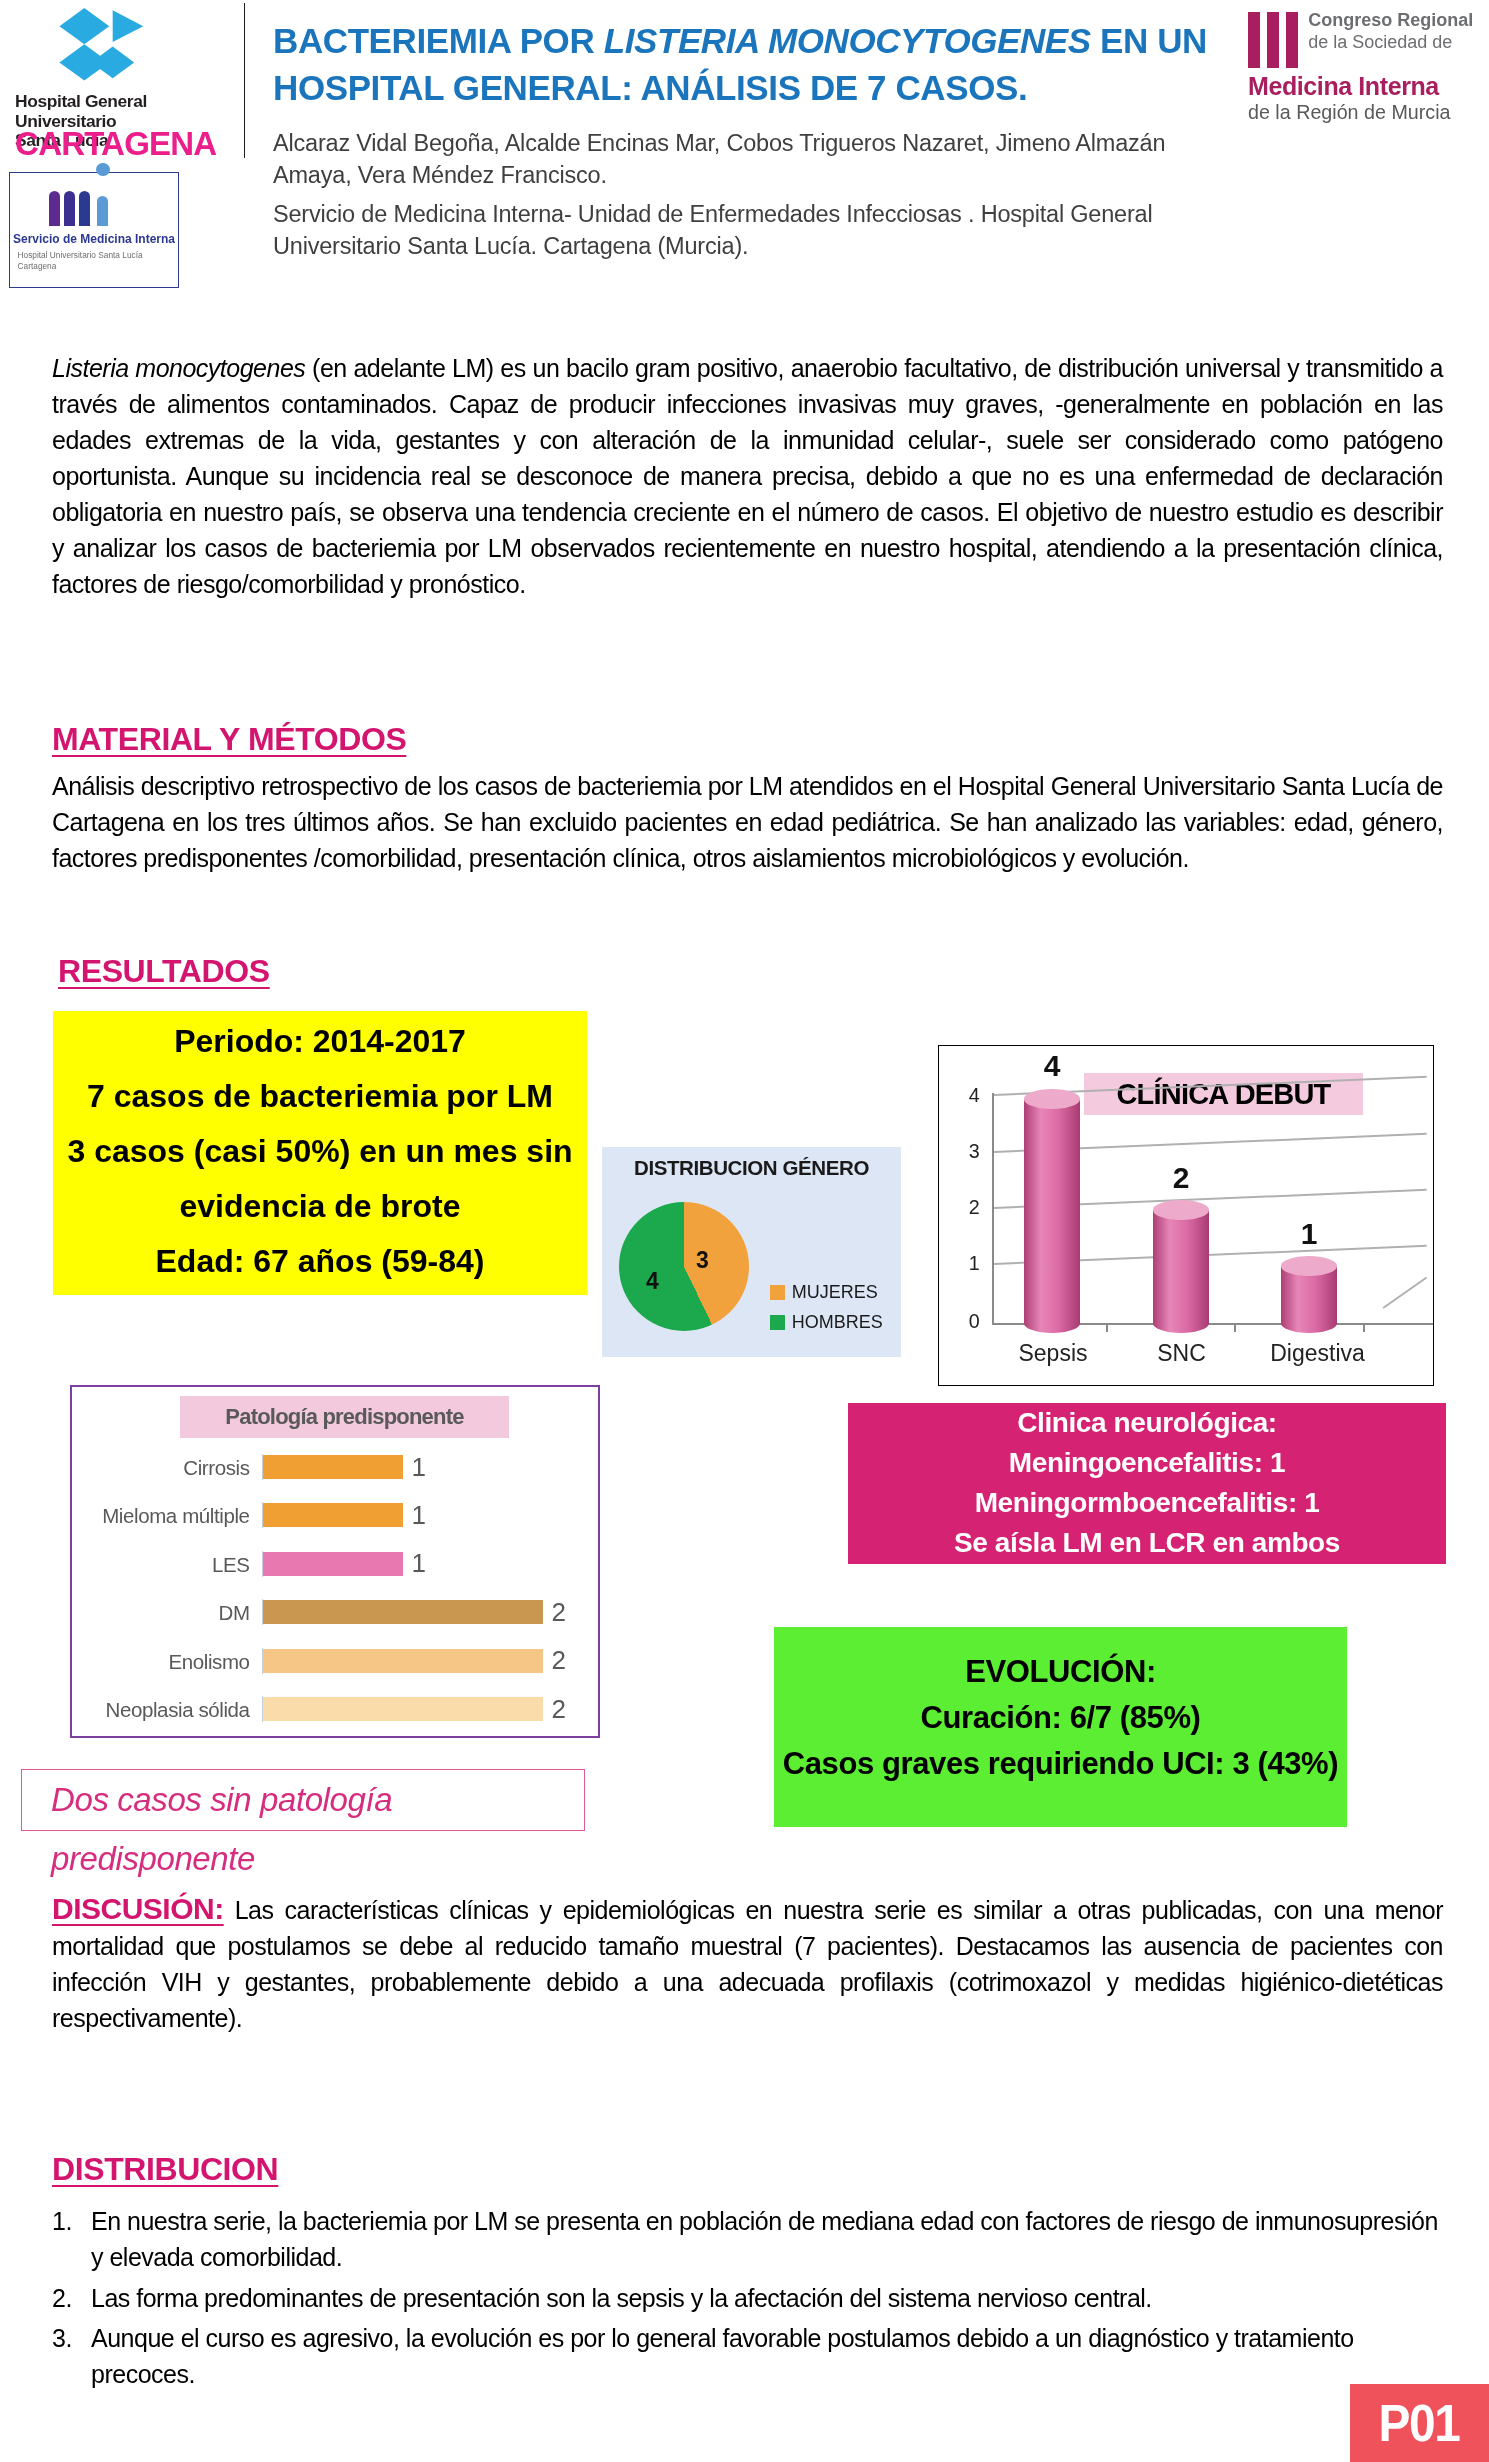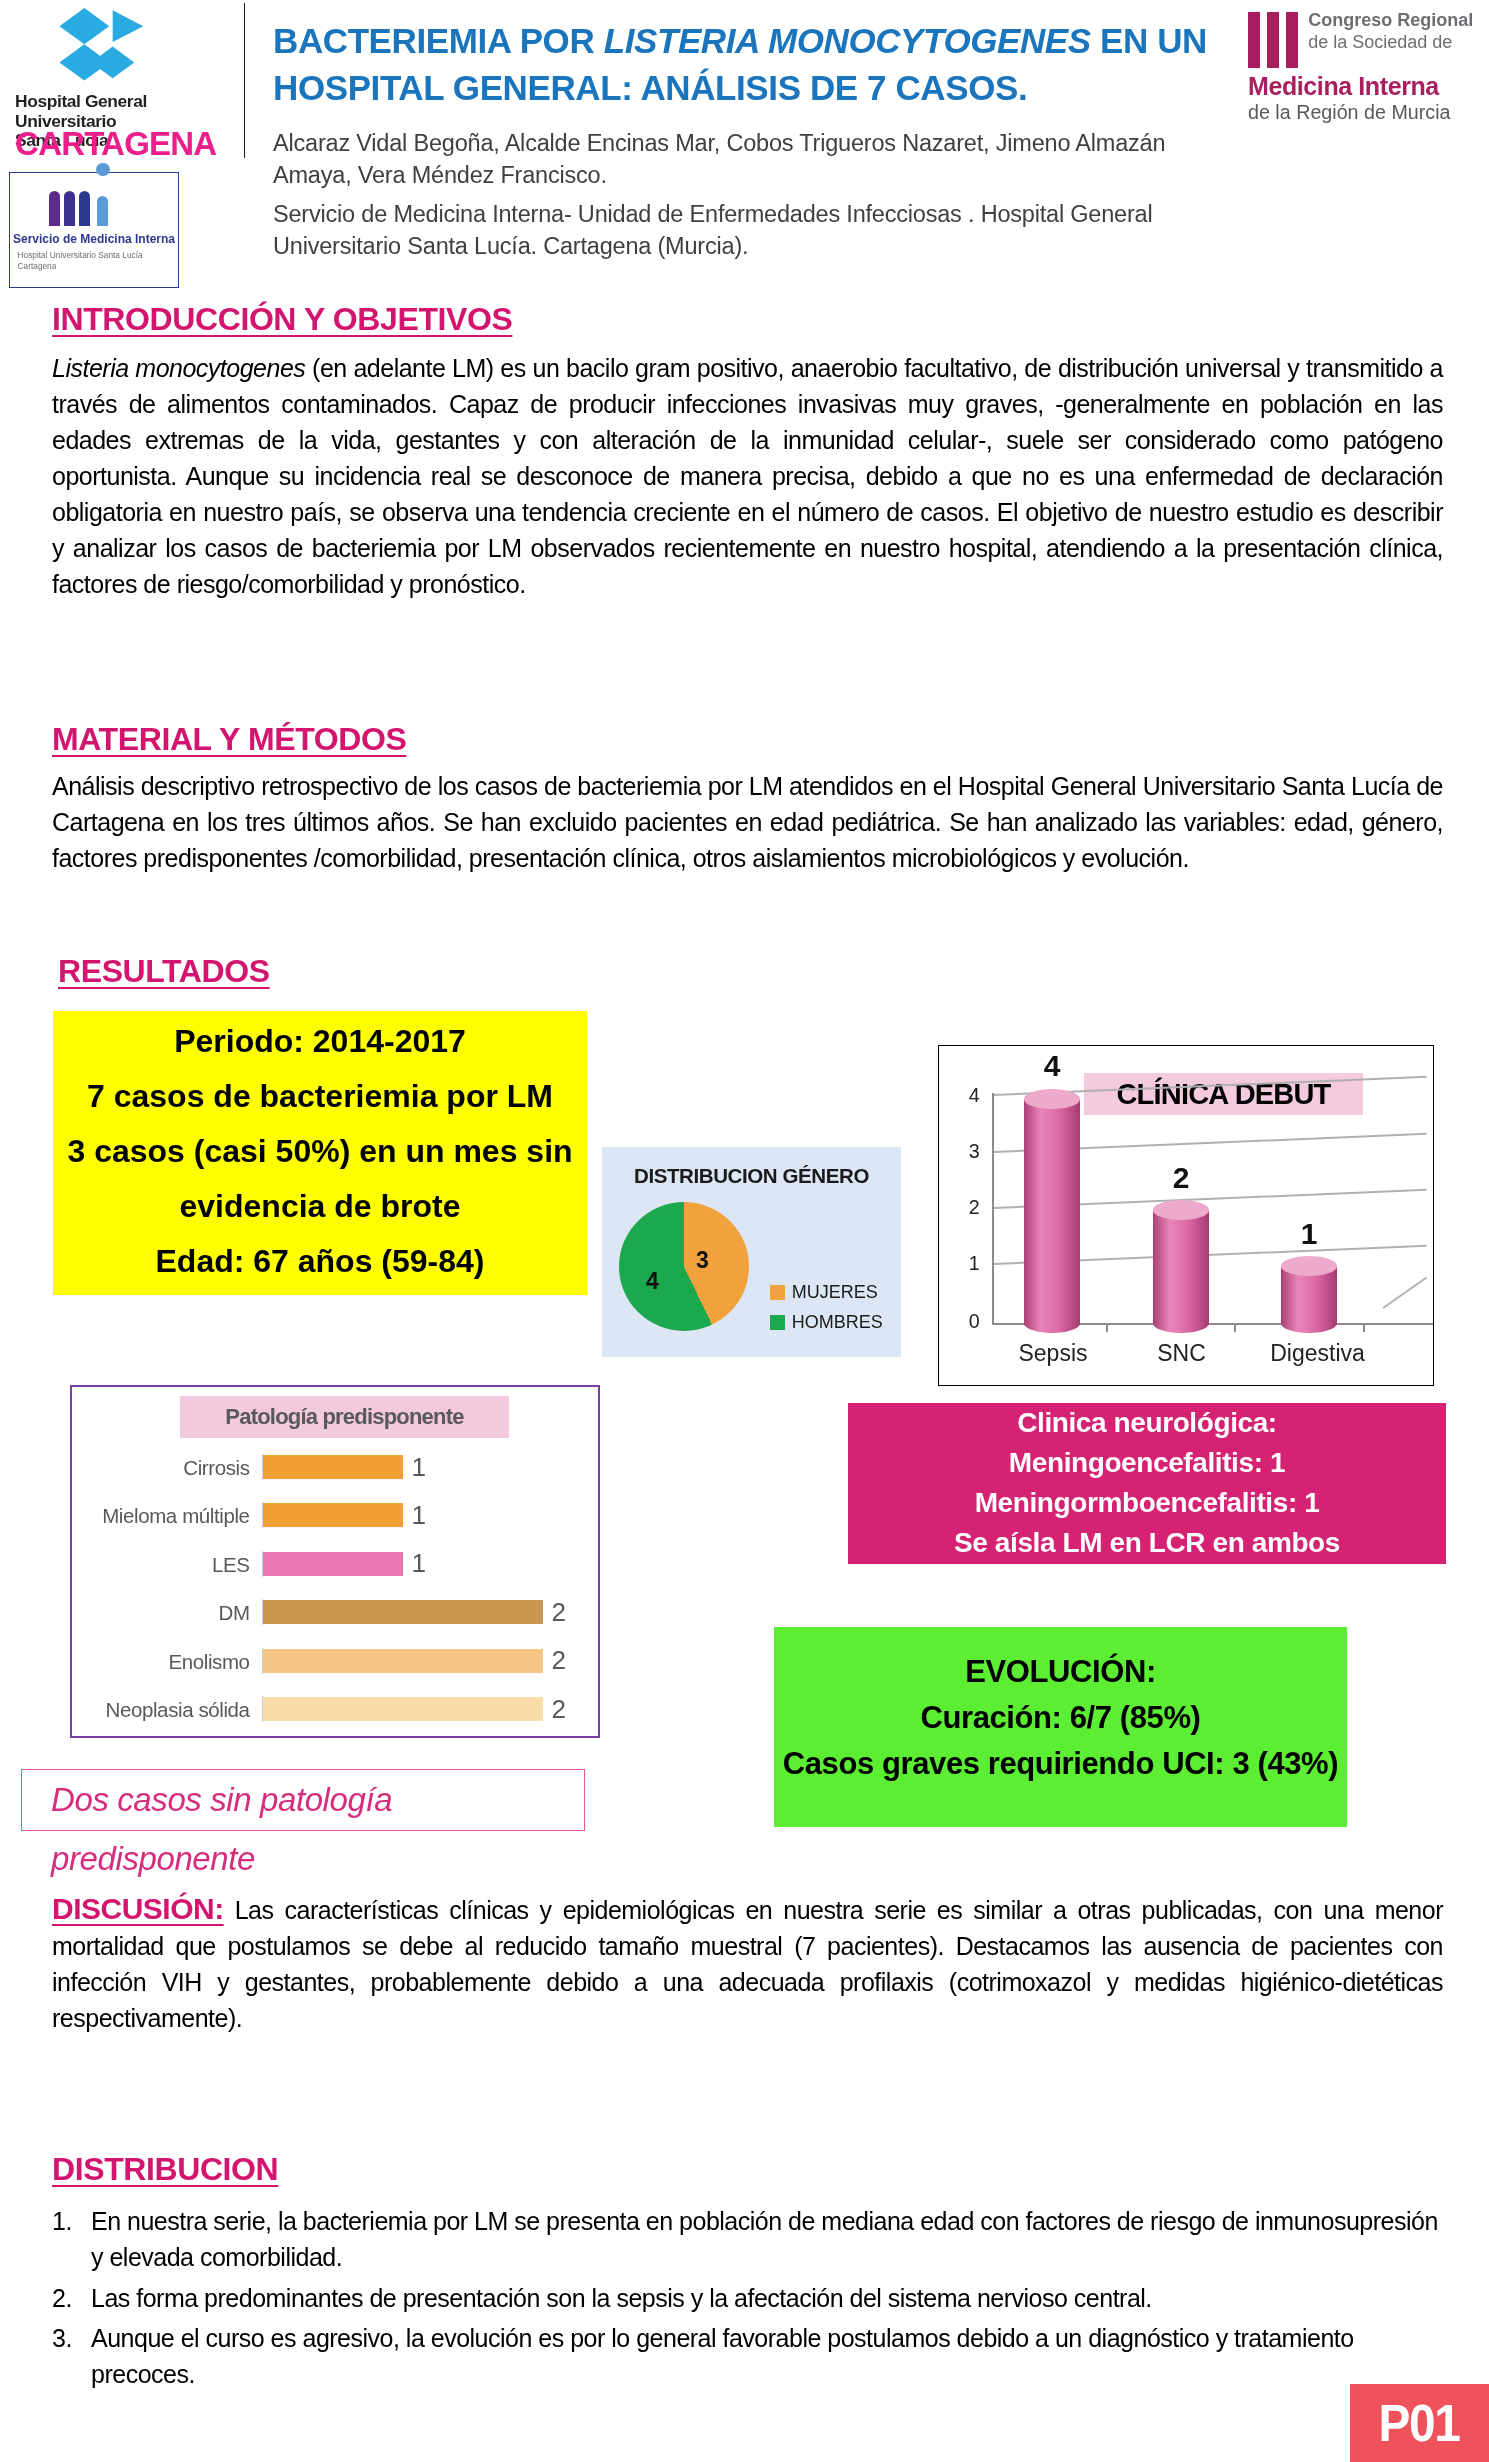--- a/index.html
+++ b/index.html
@@ -43,21 +43,21 @@
   .sec-h{color:#d4156f;font-weight:bold;font-size:32px;text-decoration:underline;text-decoration-thickness:2.3px;text-underline-offset:5.3px;letter-spacing:-0.4px;}
   .body-text{color:#000;font-size:25px;line-height:36px;}
 
   
   .ybox{left:53px;top:1011px;width:534px;height:284px;background:#ffff00;}
   .ybox .ln{text-align:center;font-weight:bold;font-size:32px;line-height:55px;color:#000;}
   .ybox{padding-top:3px;box-sizing:border-box;}
 
   
   .piebox{left:602px;top:1147px;width:299px;height:210px;background:#dce6f5;}
-  .pie-title{left:0;top:17px;width:100%;text-align:center;font-weight:bold;font-size:20.5px;color:#1a1a1a;letter-spacing:-0.4px;}
+  .pie-title{left:0;top:9px;width:100%;text-align:center;font-weight:bold;font-size:20.5px;color:#1a1a1a;letter-spacing:-0.4px;}
   .pie{left:16.7px;top:55px;width:130px;height:129px;border-radius:50%;
        background:conic-gradient(#f2a23c 0deg 154.3deg,#1ca84d 154.3deg 360deg);}
   .pie-num{position:absolute;font-weight:bold;font-size:23px;color:#111;}
   .legend{left:168px;top:135px;}
   .legend-row{display:flex;align-items:center;margin-bottom:9px;}
   .swatch{width:15px;height:15px;margin-right:6.8px;}
   .legend-label{font-size:18px;color:#1a1a1a;}
 
   
   .debut{left:938px;top:1045px;width:496px;height:341px;background:#fff;border:1.5px solid #000;box-sizing:border-box;}
@@ -159,21 +159,20 @@
       </div>
       <div>
         <div class="c-gray">Congreso Regional</div>
         <div class="c-gray2">de la Sociedad de</div>
       </div>
     </div>
     <div class="c-mag">Medicina Interna</div>
     <div class="c-reg">de la Región de Murcia</div>
   </div>
 
-  <div class="abs sec-h" style="left:52px;top:301px;">INTRODUCCIÓN Y OBJETIVOS</div>
   <div class="abs body-text just narrow" style="left:52px;top:350px;width:1391px;">
     <span class="italic">Listeria monocytogenes</span><span> (en adelante LM) es un bacilo gram positivo, anaerobio facultativo, de distribución universal y transmitido a través de alimentos contaminados. Capaz de producir infecciones invasivas muy graves, -generalmente en población en las edades extremas de la vida, gestantes y con alteración de la inmunidad celular-, suele ser considerado como patógeno oportunista. Aunque su incidencia real se desconoce de manera precisa, debido a que no es una enfermedad de declaración obligatoria en nuestro país, se observa una tendencia creciente en el número de casos. El objetivo de nuestro estudio es describir y analizar los casos de bacteriemia por LM observados recientemente en nuestro hospital, atendiendo a la presentación clínica, factores de riesgo/comorbilidad y pronóstico.</span>
   </div>
 
   <div class="abs sec-h" style="left:52px;top:721px;">MATERIAL Y MÉTODOS</div>
   <div class="abs body-text just narrow" style="left:52px;top:768px;width:1391px;">Análisis descriptivo retrospectivo de los casos de bacteriemia por LM atendidos en el Hospital General Universitario Santa Lucía de Cartagena en los tres últimos años. Se han excluido pacientes en edad pediátrica. Se han analizado las variables: edad, género, factores predisponentes /comorbilidad, presentación clínica, otros aislamientos microbiológicos y evolución.</div>
 
   <div class="abs sec-h" style="left:58px;top:953px;">RESULTADOS</div>
 
   <div class="abs ybox">

